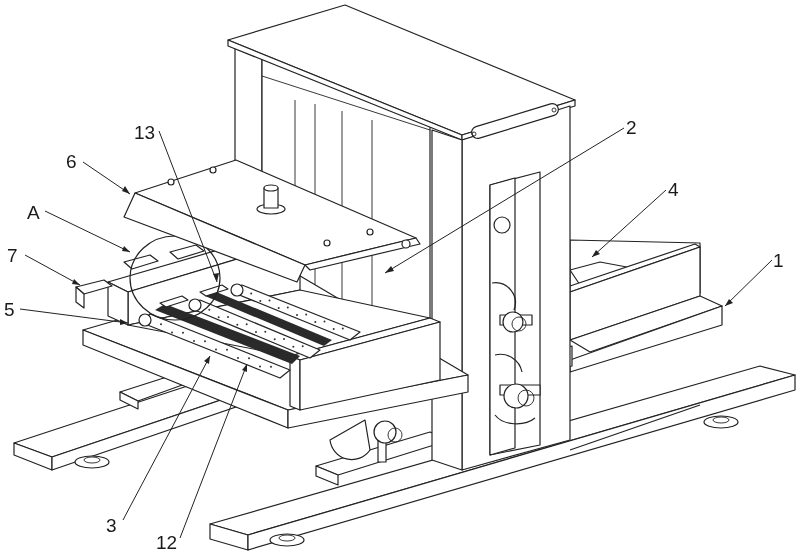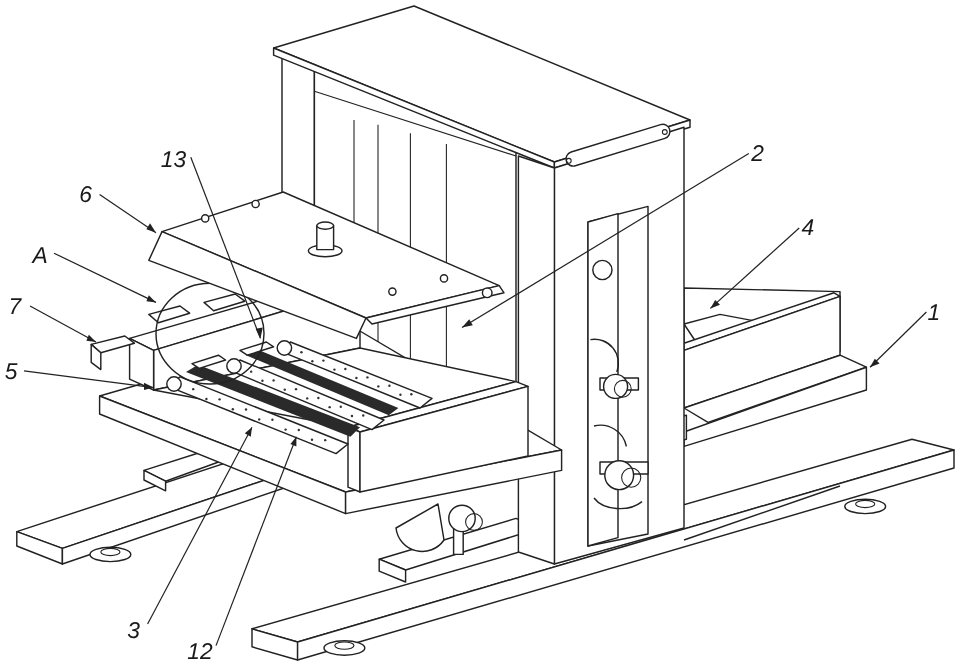--- a/index.html
+++ b/index.html
@@ -1,17 +1,17 @@
 <!DOCTYPE html>
 <html><head>
   <meta charset="utf-8">
   <style>
     html, body { margin: 0; padding: 0; background: #ffffff; }
     body { width: 800px; height: 554px; overflow: hidden; }
-    #figure { position: absolute; left: 0; top: 0; width: 800px; height: 554px; font-style: italic; }
+    #figure { position: absolute; left: 0; top: 0; width: 800px; height: 554px; }
     svg { display: block; }
     .ln { fill: #ffffff; stroke: #222222; stroke-width: 1.2; stroke-linejoin: round; }
     .ln-open { fill: none; stroke: #222222; stroke-width: 1.2; stroke-linejoin: round; }
     .thin { fill: none; stroke: #222222; stroke-width: 0.9; }
     .leader { fill: none; stroke: #222222; stroke-width: 1; }
     .arrow { fill: #222222; stroke: none; }
     .dot { fill: #333333; }
     .brush { fill: #2a2a2a; }
     .callout-text { font-family: "Liberation Sans", sans-serif; font-size: 19px; fill: #1a1a1a; }
   </style>

